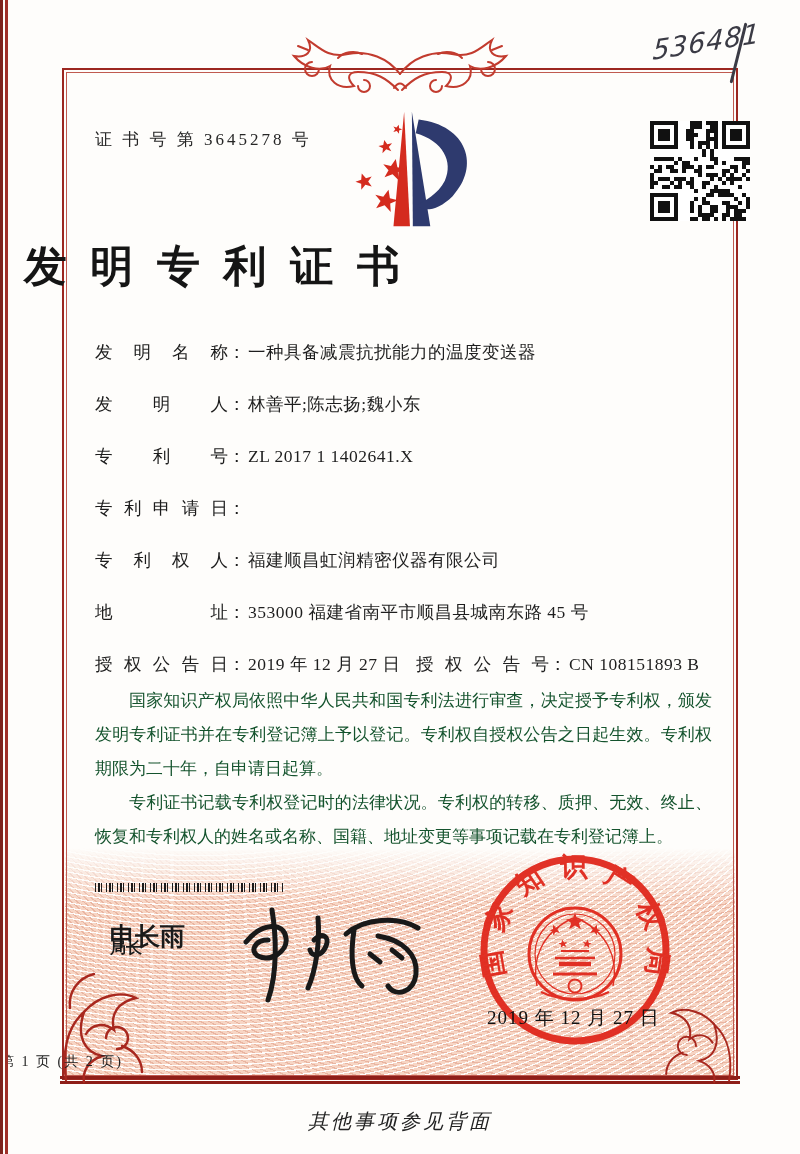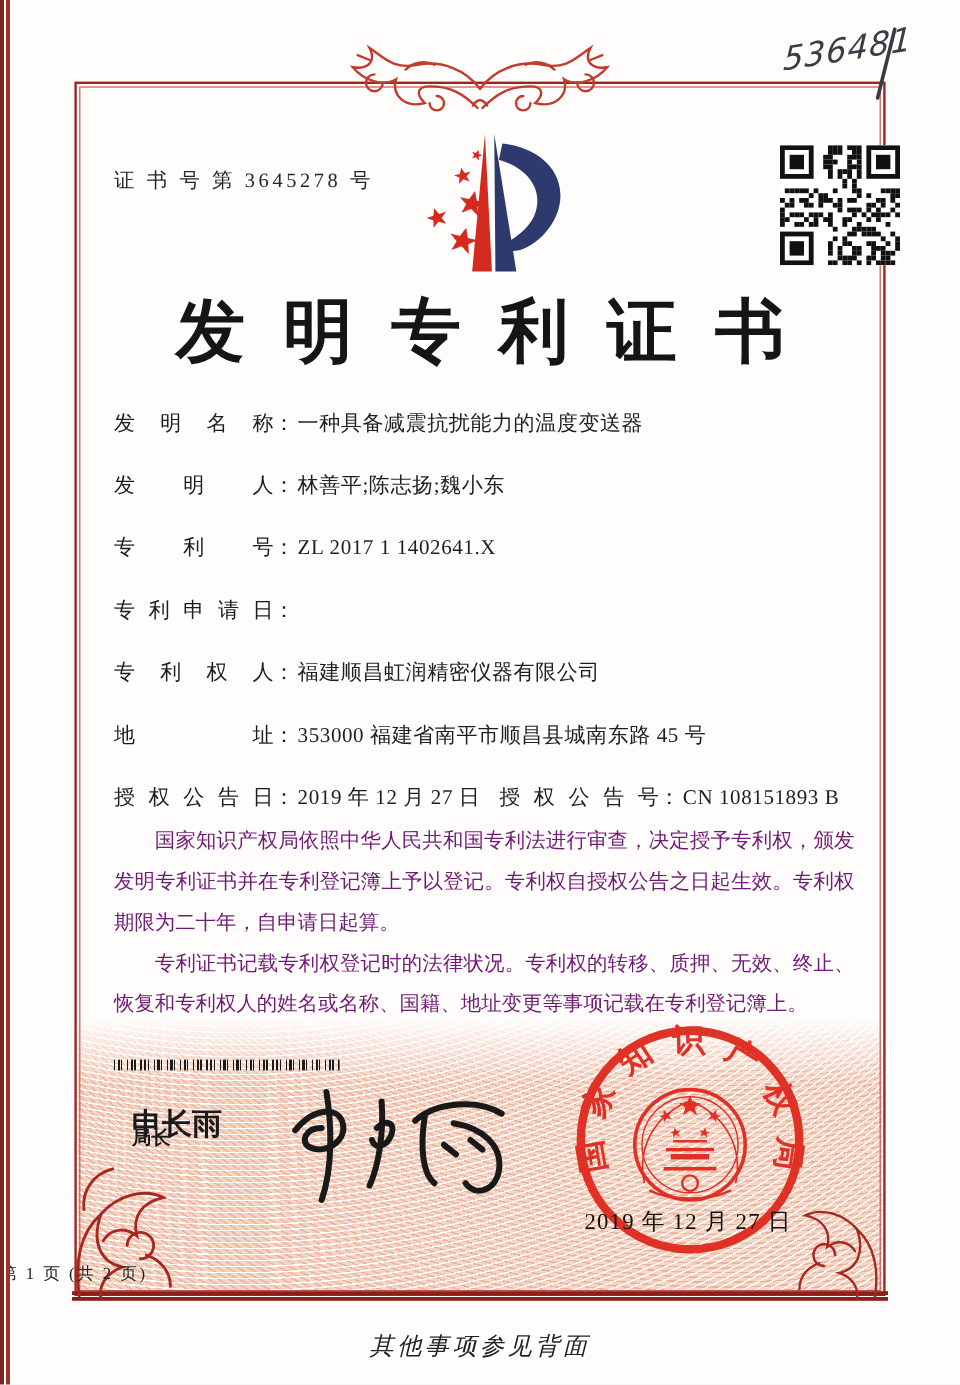--- a/index.html
+++ b/index.html
@@ -49,42 +49,42 @@
     font-size:27px; color:#3b3b45; letter-spacing:1px;
     transform:rotate(-9deg) skewX(-12deg);
   }
   .handwritten-slash {
     position:absolute; left:737px; top:22px; width:3px; height:62px;
     background:#3b3b45; transform:rotate(14deg); z-index:6; border-radius:2px;
   }
   
   .cert-no {
     position:absolute; left:95px; top:128px; z-index:4;
-    font-size:17px; letter-spacing:3px; color:#262626;margin-top:11px;
+    font-size:17px; letter-spacing:3px; color:#262626;
   }
   .logo { position:absolute; left:335px; top:106px; z-index:4; }
   .qr   { position:absolute; left:650px; top:121px; width:100px; height:100px; z-index:5; background:#fff; }
   
   .title {
     position:absolute; left:0; right:0; top:238px; z-index:4;
-    text-align:center; font-size:58px; font-weight:700; color:#151515;
+    font-size:43px; font-weight:700; color:#151515;
     letter-spacing:0.55em; padding-left:0.55em;
   }
   
   .fields { position:absolute; left:95px; top:338px; width:618px; z-index:4; font-size:17.5px; }
   .frow { display:flex; align-items:center; height:28px; margin-bottom:24px; }
   .lab { width:133px; text-align:justify; text-align-last:justify; color:#1c1c1c; }
   .colon { width:20px; }
   .val { flex:1; letter-spacing:0.5px; }
   .val-fixed { flex:0 0 160px; }
   .lab2 { width:133px; text-align:justify; text-align-last:justify; margin-left:8px; }
   
   .body-text {
     position:absolute; left:95px; top:684px; width:617px; z-index:4;
-    font-size:17px; line-height:34px; text-align:justify; color:#701a75;
+    font-size:17px; line-height:34px; text-align:justify; color:#14532d;
   }
   .body-text p { text-indent:2em; }
   
   .barcode {
     position:absolute; left:95px; top:883px; width:188px; height:9px; z-index:4;
     background:repeating-linear-gradient(90deg,#1c1c1c 0 1px,transparent 1px 3px,#1c1c1c 3px 5px,transparent 5px 6px,#1c1c1c 6px 7px,transparent 7px 11px);
   }
   
   .sig-title {
     position:absolute; left:110px; top:938px; z-index:4;

